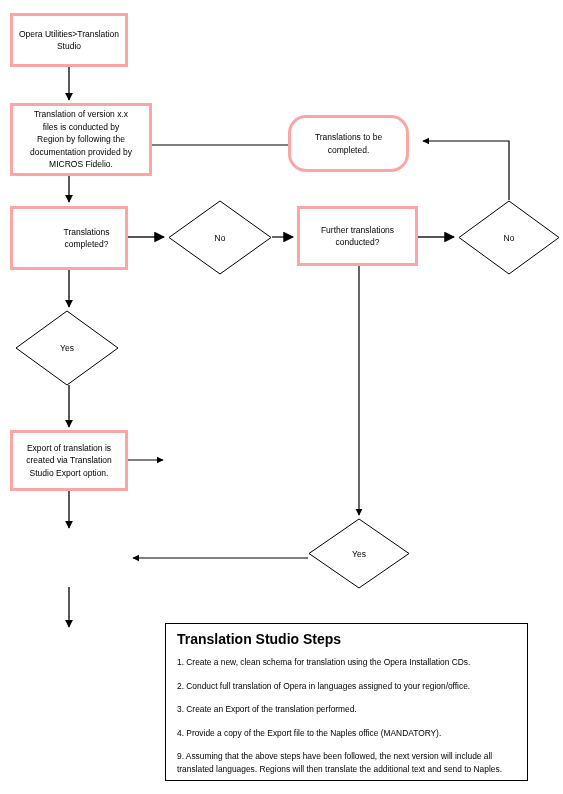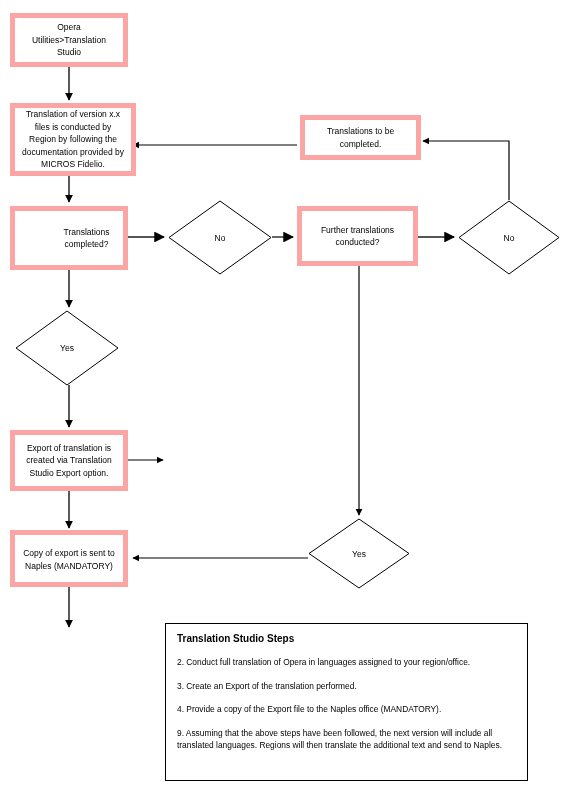--- a/index.html
+++ b/index.html
@@ -14,21 +14,21 @@
   #canvas {
     position: relative;
     width: 563px;
     height: 794px;
     background: #ffffff;
     overflow: hidden;
   }
   .node {
     position: absolute;
     box-sizing: border-box;
-    border: 5px solid #fca5a5;
+    border: 3px solid #fca5a5;
     background: #ffffff;
     display: flex;
     align-items: center;
     justify-content: center;
     text-align: center;
     font-size: 8.5px;
     line-height: 12.5px;
     padding: 2px 5px;
     white-space: pre-line;
     z-index: 3;
@@ -58,21 +58,21 @@
   }
   .legend {
     position: absolute;
     box-sizing: border-box;
     border: 1px solid #000000;
     background: #ffffff;
     z-index: 3;
     padding: 9px 11px 6px 11px;
   }
   .legend-title {
-    font-size: 10px;
+    font-size: 14px;
     font-weight: bold;
     line-height: 12px;
     margin-bottom: 11px;
   }
   .legend-item {
     font-size: 8.4px;
     line-height: 12.5px;
     margin-bottom: 11px;
     white-space: pre-line;
   }
@@ -123,21 +123,21 @@
     <path d="M 308 558 L 133 558" stroke="#000000" stroke-width="1.2" fill="none" marker-end="url(#arrow)"></path>
 
     <path d="M 69 587 L 69 627" stroke="#000000" stroke-width="1.3" fill="none" marker-end="url(#arrow)"></path>
   </svg>
 
   <div class="node" style="left:10px; top:13px; width:118px; height:54px;">
     <span>Opera Utilities&gt;Translation
 Studio</span>
   </div>
 
-  <div class="node" style="left:10px; top:103px; width:126px; height:73px;">
+  <div class="node" style="left:10px; top:103px; width:142px; height:73px;">
     <span>Translation of version x.x
 files is conducted  by
 Region by following the
 documentation provided by
 MICROS Fidelio.</span>
   </div>
 
   <div class="node" style="left:10px; top:206px; width:118px; height:64px;padding-left:40px;">
     <span>Translations completed?</span>
   </div>
@@ -154,21 +154,21 @@
 conducted?</span>
   </div>
 
   <div class="diamond-wrap" style="left:458px; top:200px; width:102px; height:75px;">
     <svg width="102" height="75">
       <polygon points="51,1 101,37.5 51,74 1,37.5" fill="#ffffff" stroke="#000000" stroke-width="1"></polygon>
     </svg>
     <div class="diamond-label">No</div>
   </div>
 
-  <div class="node" style="left:300px; top:115px; width:121px; height:45px;">
+  <div class="node" style="left:288px; top:115px; width:121px; height:57px;border-radius:18px;">
     <span>Translations to be
 completed.</span>
   </div>
 
   <div class="diamond-wrap" style="left:15px; top:310px; width:104px; height:76px;">
     <svg width="104" height="76">
       <polygon points="52,1 103,38 52,75 1,38" fill="#ffffff" stroke="#000000" stroke-width="1"></polygon>
     </svg>
     <div class="diamond-label">Yes</div>
   </div>
@@ -180,28 +180,25 @@
   </div>
 
 
   <div class="diamond-wrap" style="left:308px; top:518px; width:102px; height:71px;">
     <svg width="102" height="71">
       <polygon points="51,1 101,35.5 51,70 1,35.5" fill="#ffffff" stroke="#000000" stroke-width="1"></polygon>
     </svg>
     <div class="diamond-label">Yes</div>
   </div>
 
-  <div class="node" style="left:10px; top:530px; width:118px; height:57px; align-items:flex-start; padding-top:12px;">
-    <span>Copy of export is sent to
-Naples (MANDATORY)</span>
-  </div>
 
 
   <div class="legend" style="left:165px; top:623px; width:363px; height:158px;">
     <div class="legend-title">Translation Studio Steps</div>
+    <div class="legend-item">1. Create a new, clean schema for translation using the Opera Installation CDs.</div>
     <div class="legend-item">2. Conduct full translation of Opera in languages assigned to your region/office.</div>
     <div class="legend-item">3. Create an Export of the translation performed.</div>
     <div class="legend-item">4. Provide a copy of the Export file to the Naples office (MANDATORY).</div>
     <div class="legend-item">9. Assuming that the above steps have been followed, the next version will include all
 translated languages.  Regions will then translate the additional text and send to Naples.</div>
   </div>
 
 </div>
 
 </body></html>

